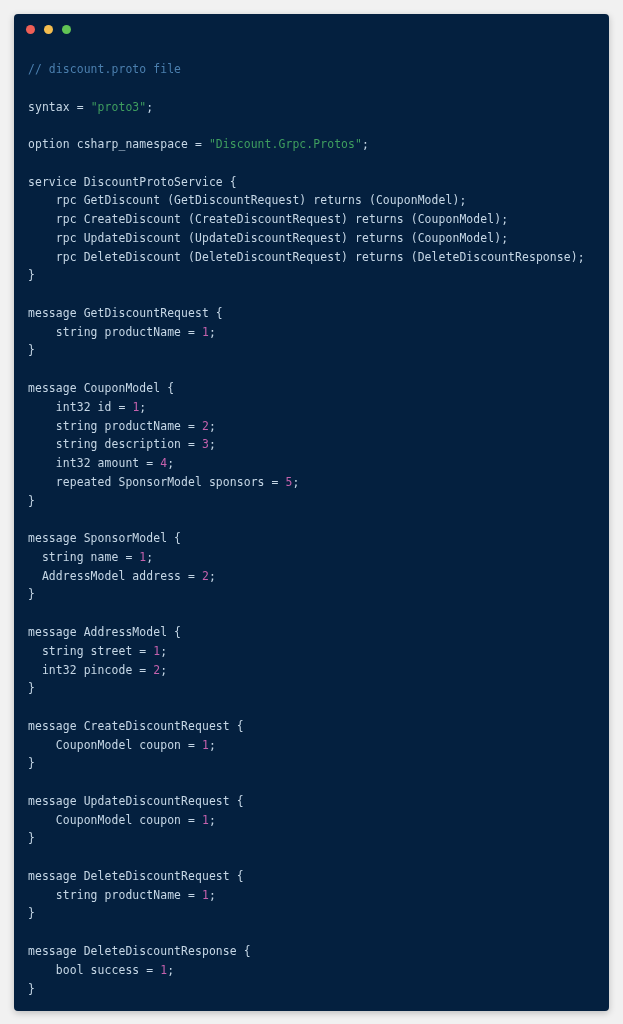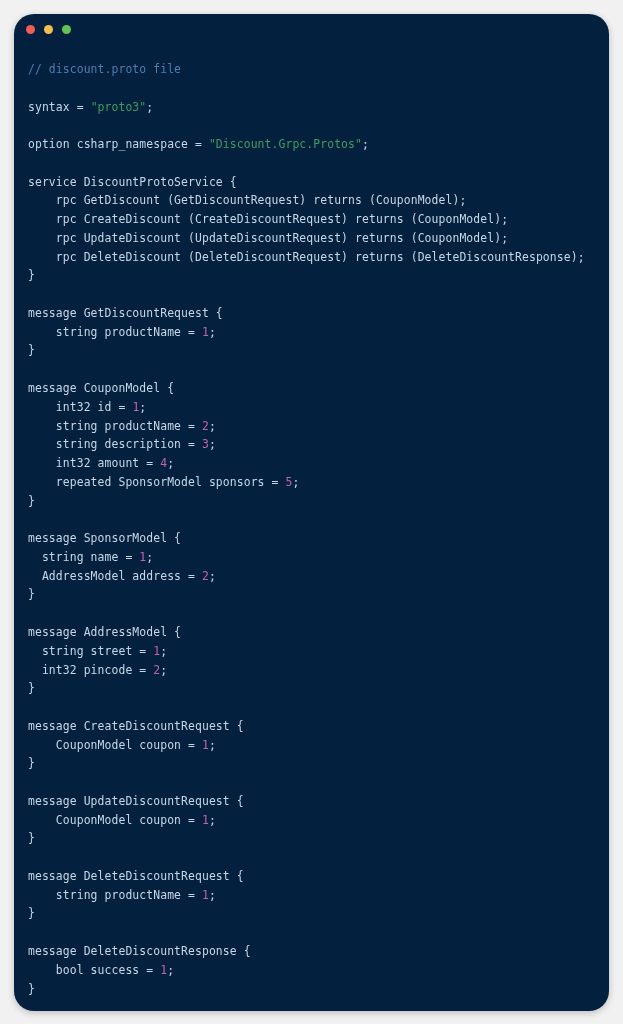--- a/index.html
+++ b/index.html
@@ -15,21 +15,21 @@
     font-family: "DejaVu Sans Mono", monospace;
   }
 
   #code-window {
     position: absolute;
     left: 14px;
     top: 14px;
     width: 595px;
     height: 997px;
     background: #04203f;
-    border-radius: 20px;
+    border-radius: 4px;
     box-shadow: 0 2px 7px rgba(0,0,0,0.22);
     box-sizing: border-box;
     overflow: hidden;
   }
 
   #titlebar {
     position: absolute;
     left: 0;
     top: 0;
     width: 100%;

